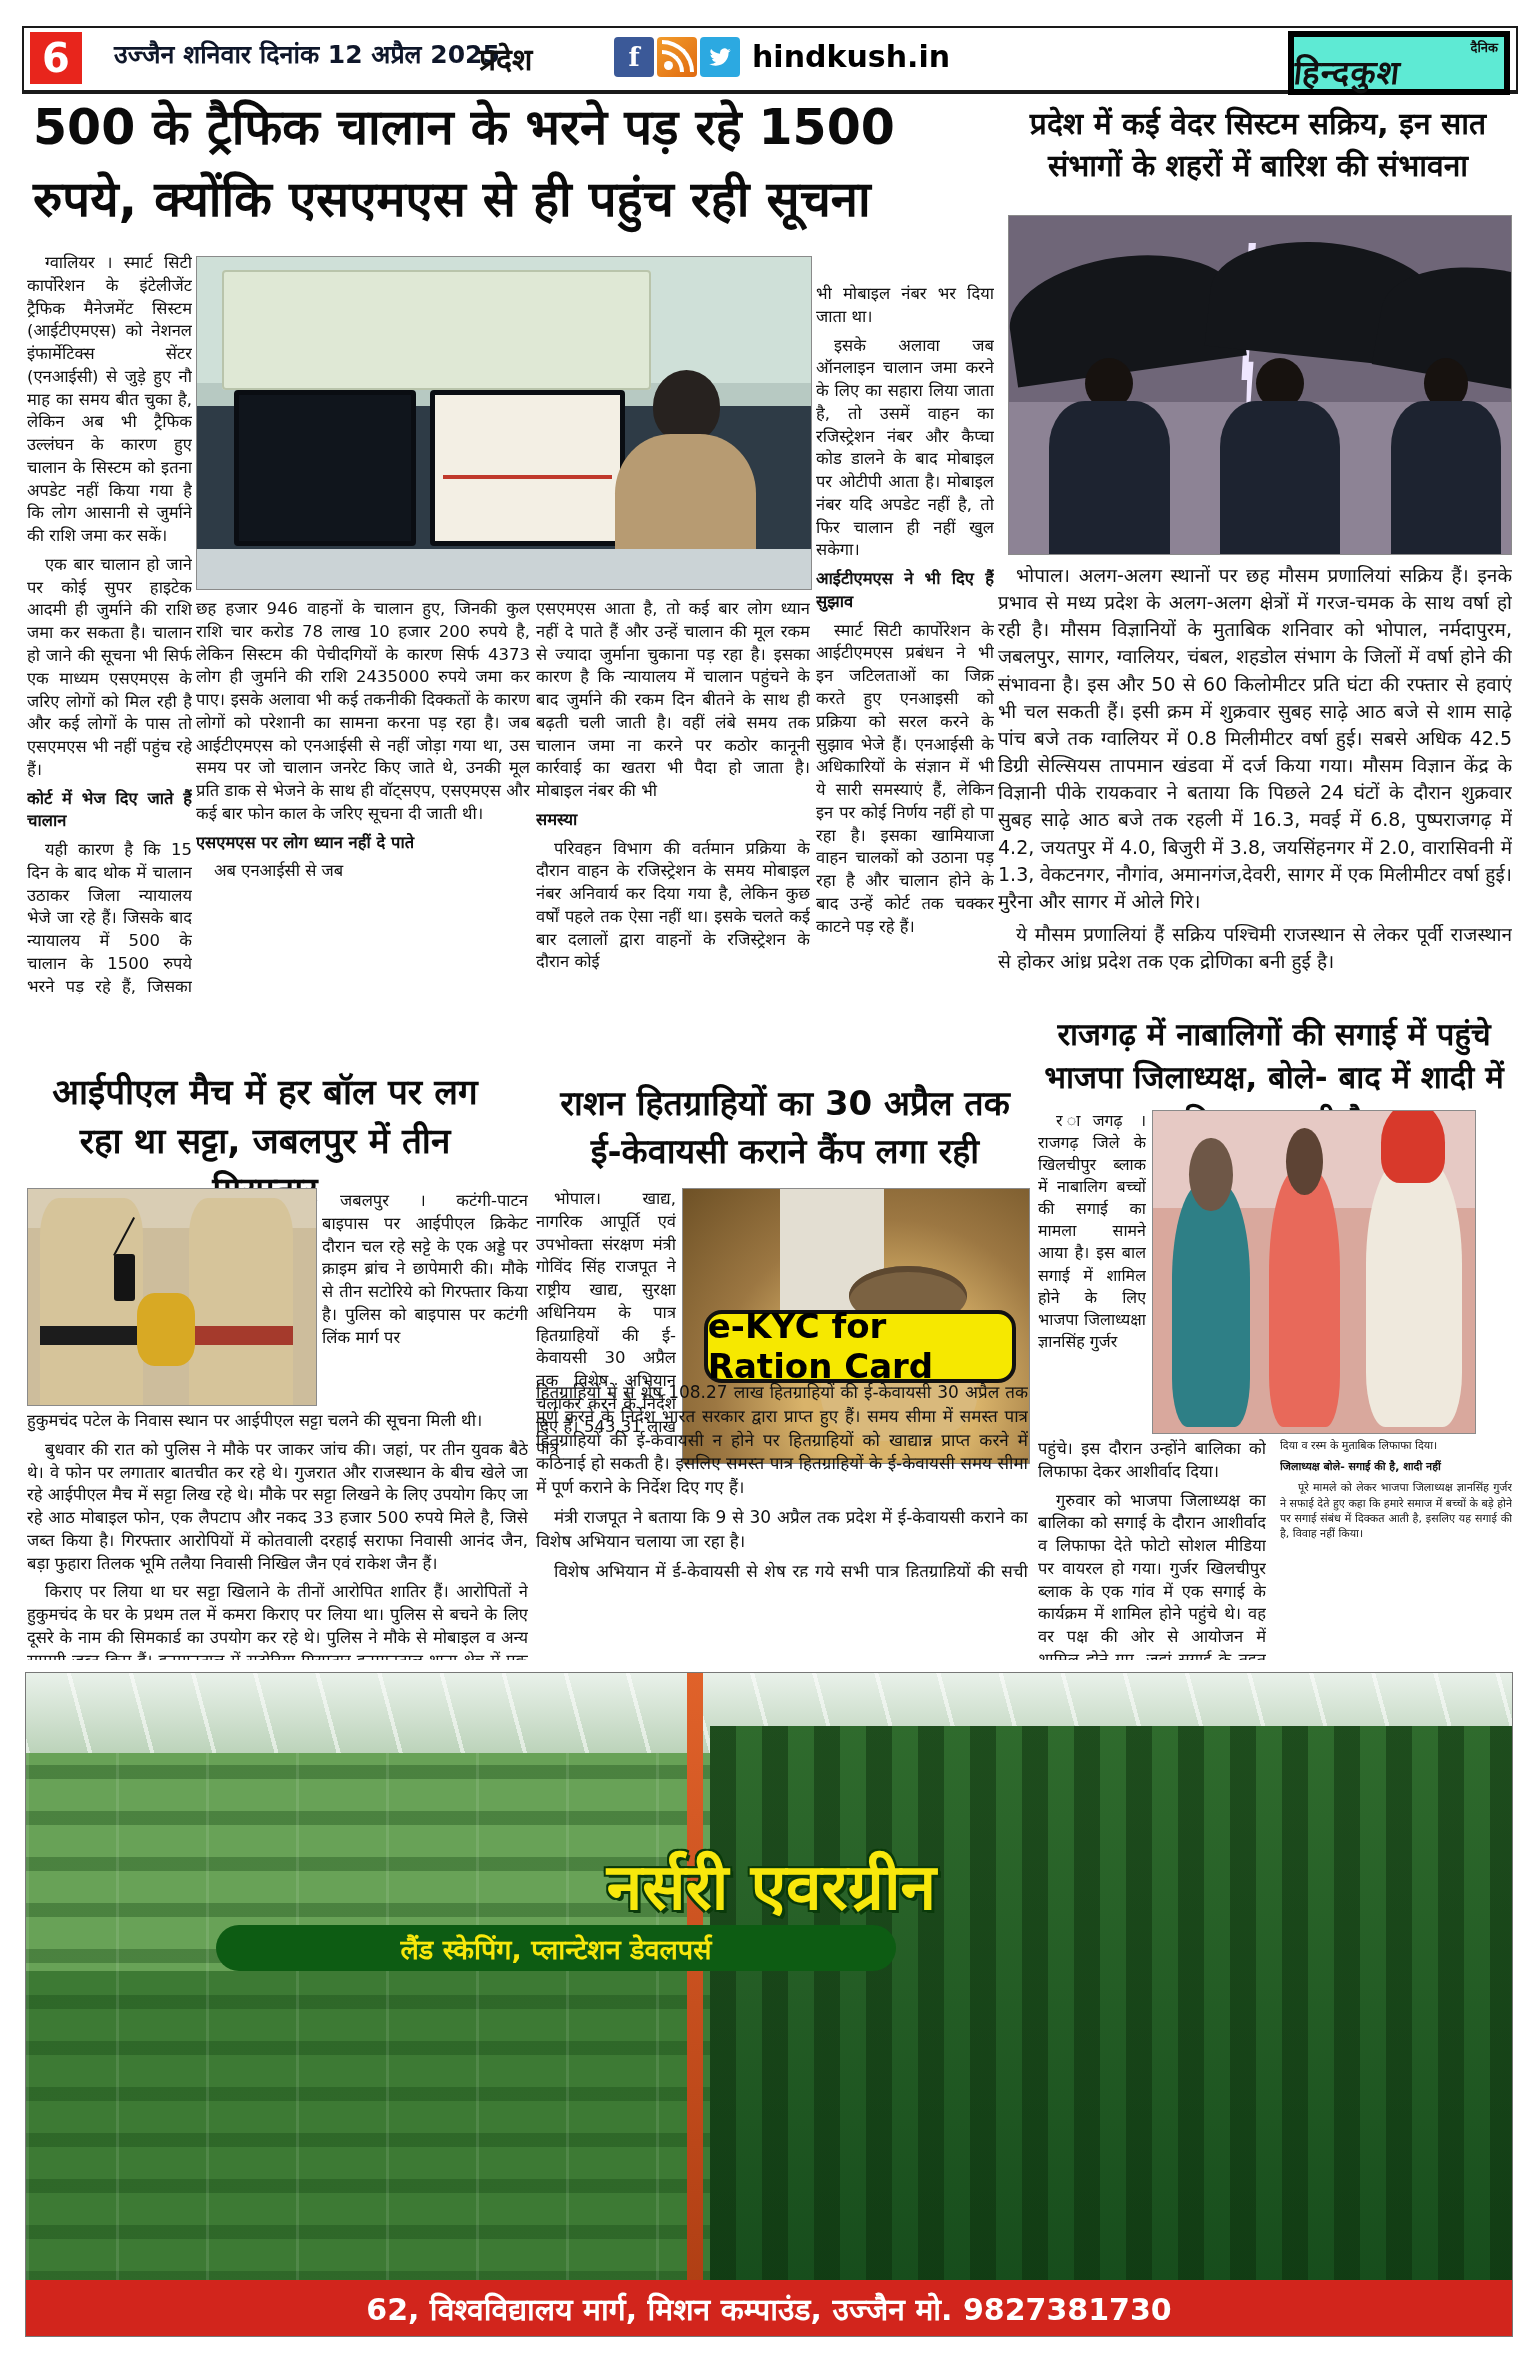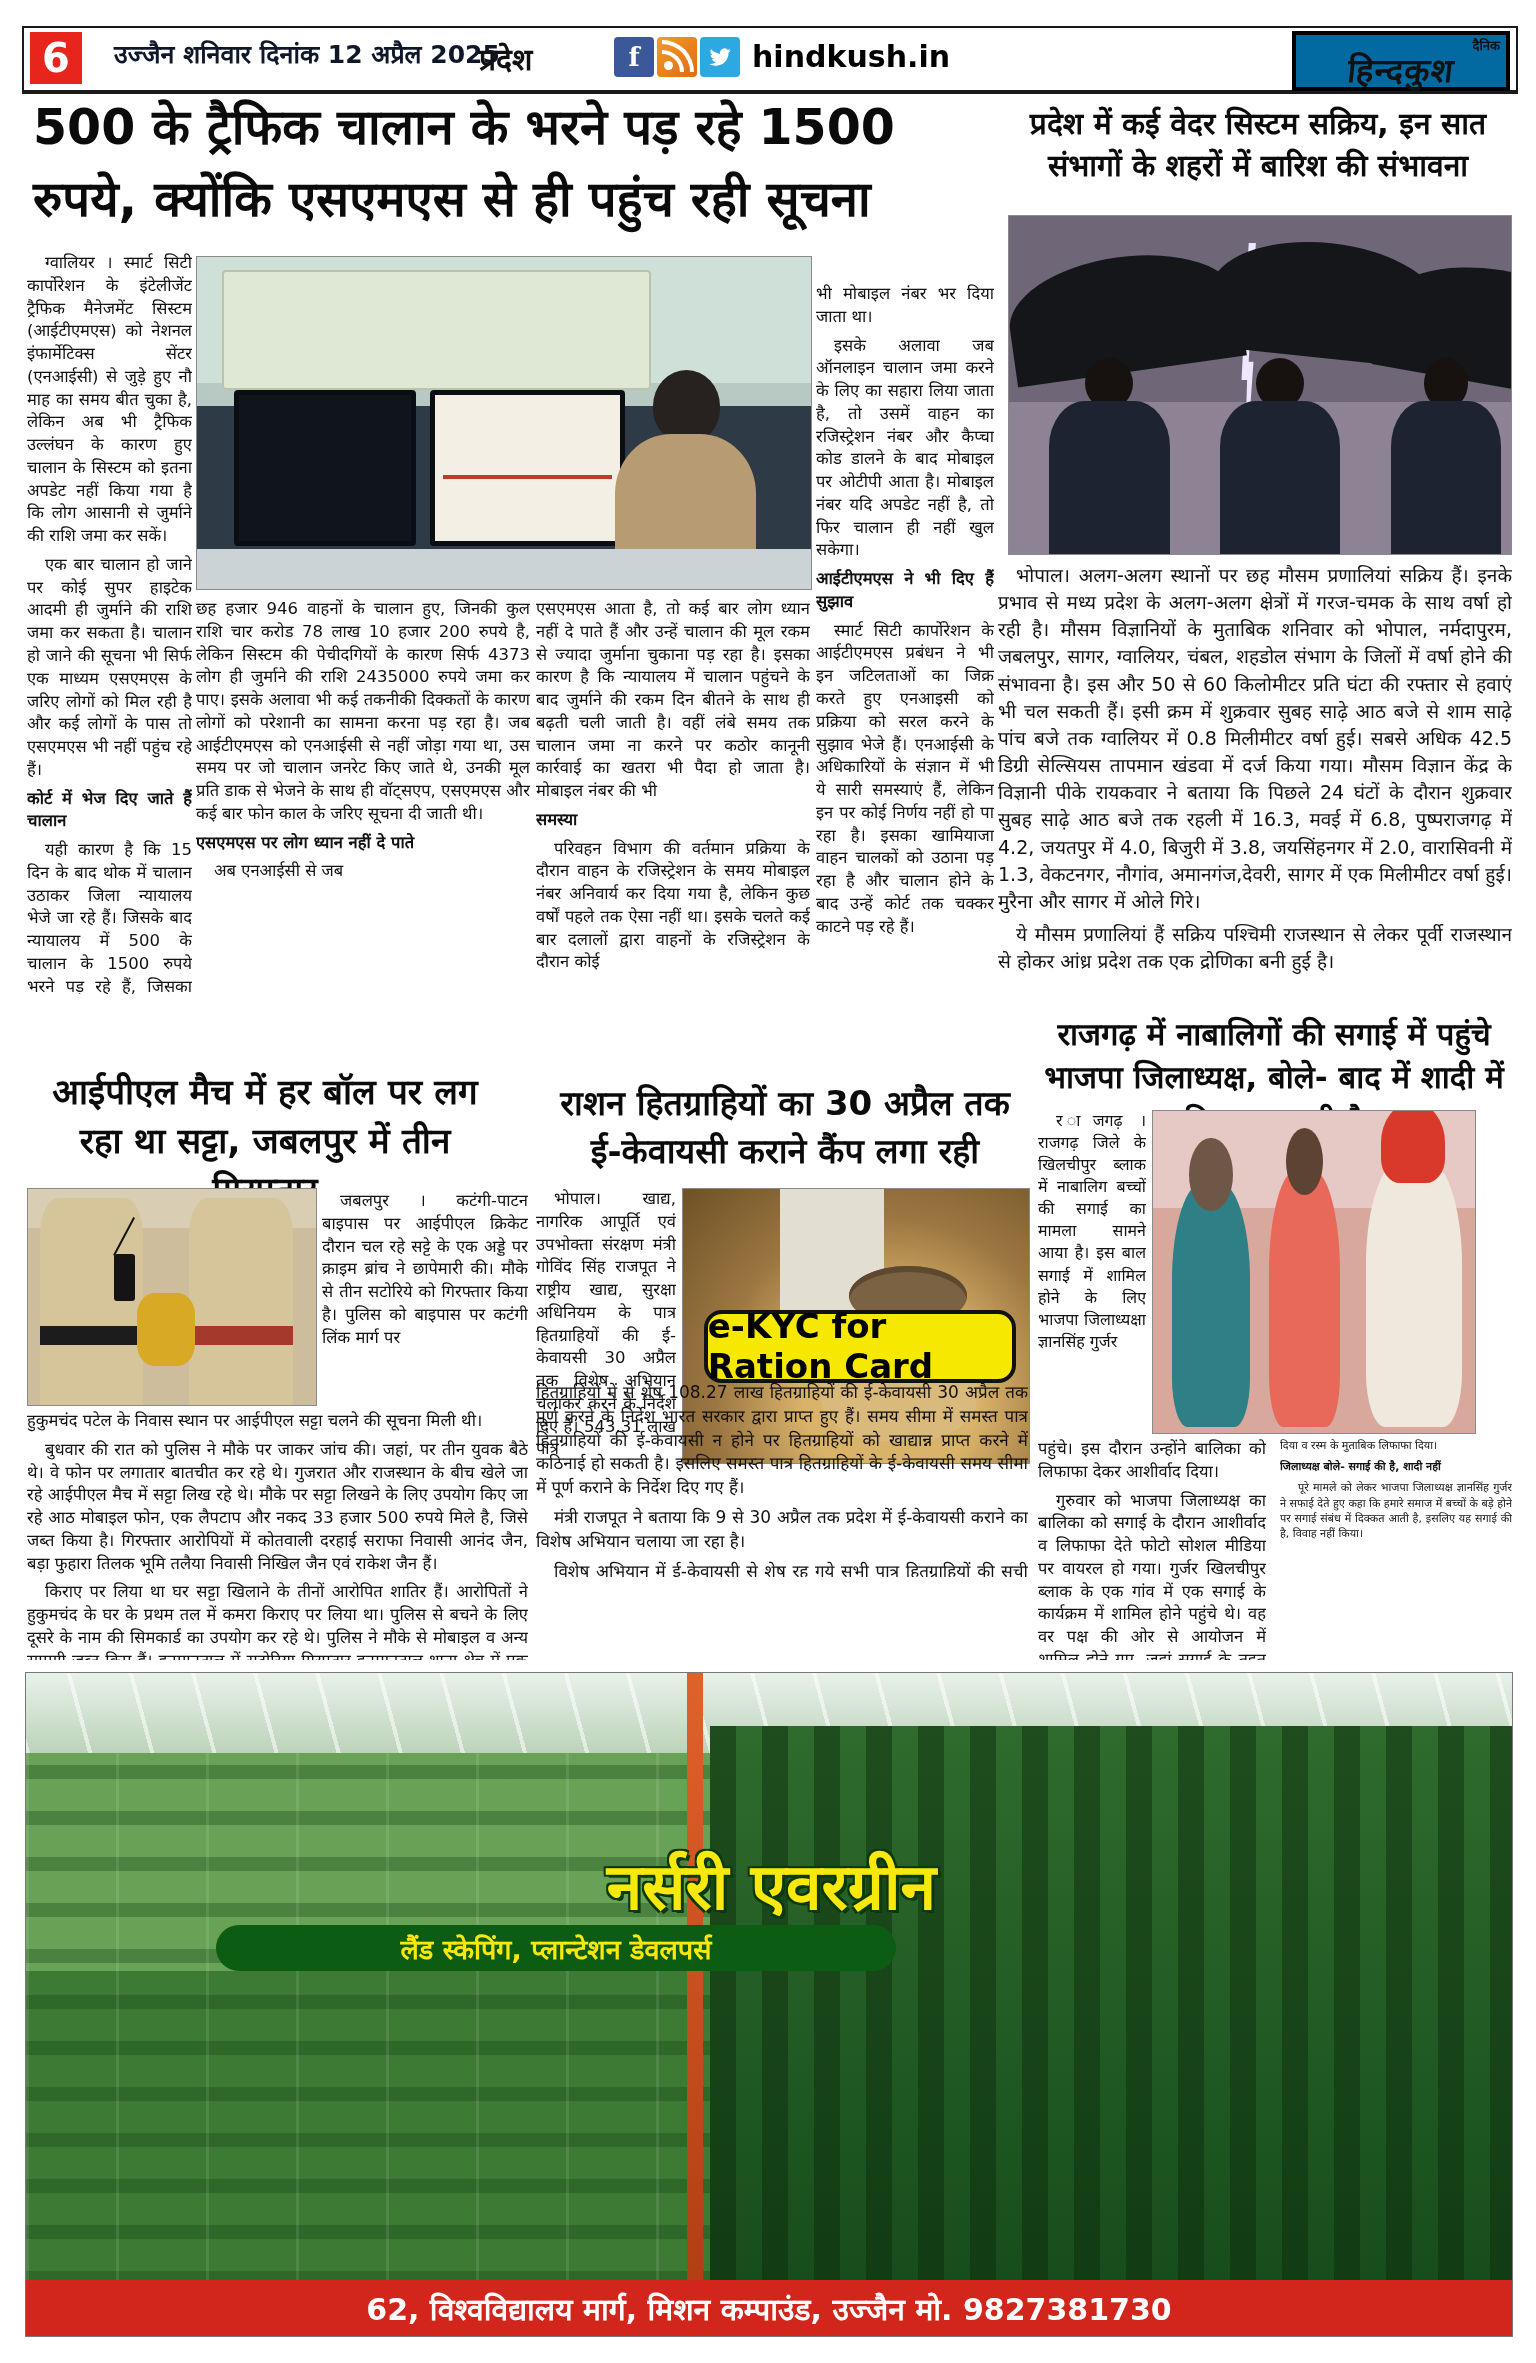--- a/index.html
+++ b/index.html
@@ -18,22 +18,22 @@
   .fb{background:#3b5998;font-family:"DejaVu Serif",serif;}
   .rss{background:linear-gradient(135deg,#f29c2b,#e06a10);position:relative;}
   .rss .dot{position:absolute;left:7px;bottom:7px;width:9px;height:9px;background:#fff;border-radius:50%;}
   .rss .a1{position:absolute;left:5px;bottom:5px;width:18px;height:18px;border:4px solid #fff;
            border-left:none;border-bottom:none;border-radius:0 100% 0 0;}
   .rss .a2{position:absolute;left:5px;bottom:5px;width:28px;height:28px;border:4px solid #fff;
            border-left:none;border-bottom:none;border-radius:0 100% 0 0;}
   .tw{background:#2ca9e1;}
   .tw svg{width:26px;height:26px;fill:#fff;}
   #site{position:absolute;left:728px;top:11px;font-size:30px;font-weight:bold;color:#000;}
-  #masthead{position:absolute;right:6px;top:3px;width:210px;height:52px;border:4px solid #000000;
-            background:#0369a1;text-align:center;}
+  #masthead{position:absolute;right:6px;top:3px;width:210px;height:52px;border:6px solid #000000;
+            background:#5eead4;}
   #masthead .tag{position:absolute;right:6px;top:1px;font-size:13px;font-weight:bold;}
   #masthead .name{position:absolute;left:0;right:0;top:12px;font-size:33px;font-weight:900;
                   letter-spacing:1px;transform:skewX(-6deg);}
   
   .col{position:absolute;text-align:justify;overflow:hidden;}
   .col p{margin:0 0 6px 0;text-indent:18px;}
   .col p.nohang{text-indent:0;}
   .col p.subhead{font-weight:bold;text-indent:0;}
   .hl{position:absolute;font-weight:900;text-align:center;color:#0b0b0b;line-height:1.4;}
   .photo{position:absolute;overflow:hidden;border:1px solid #8a8a8a;}

